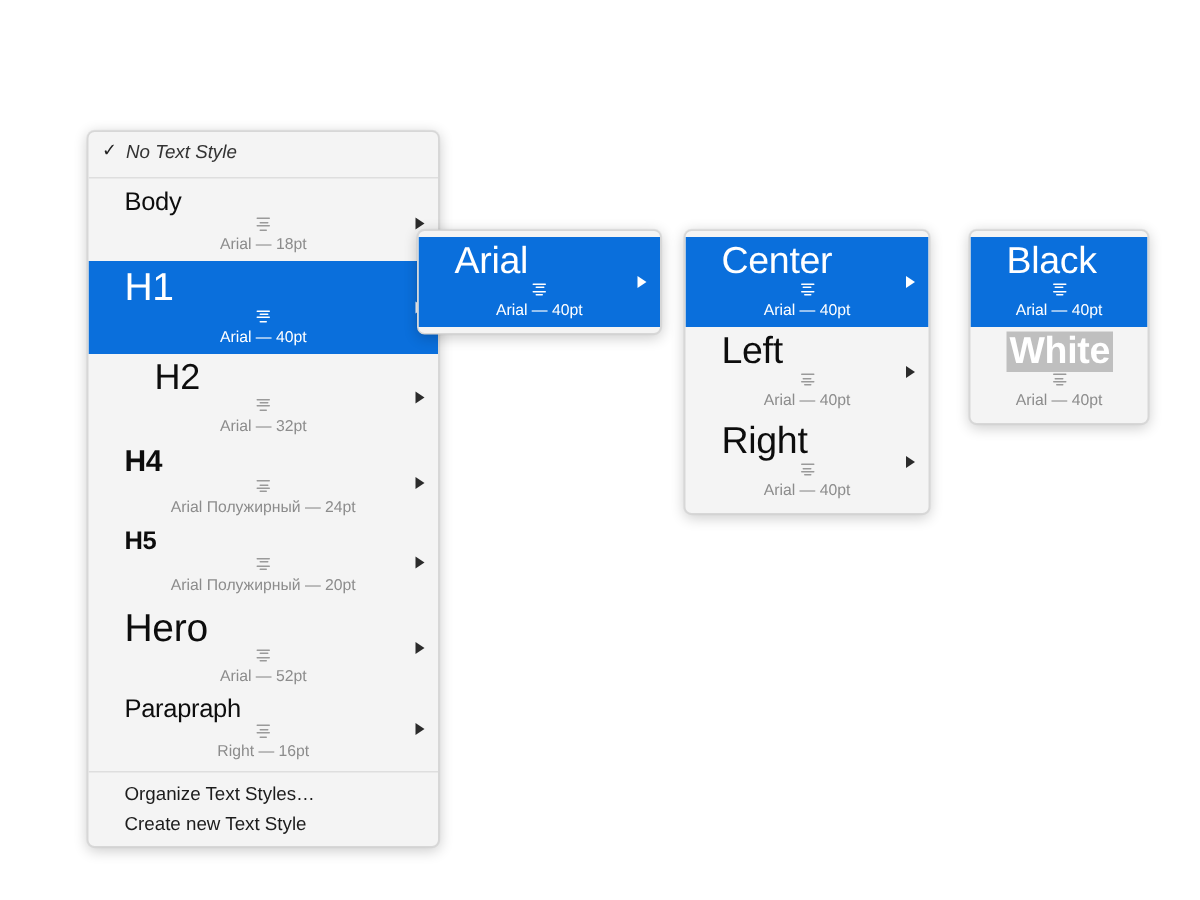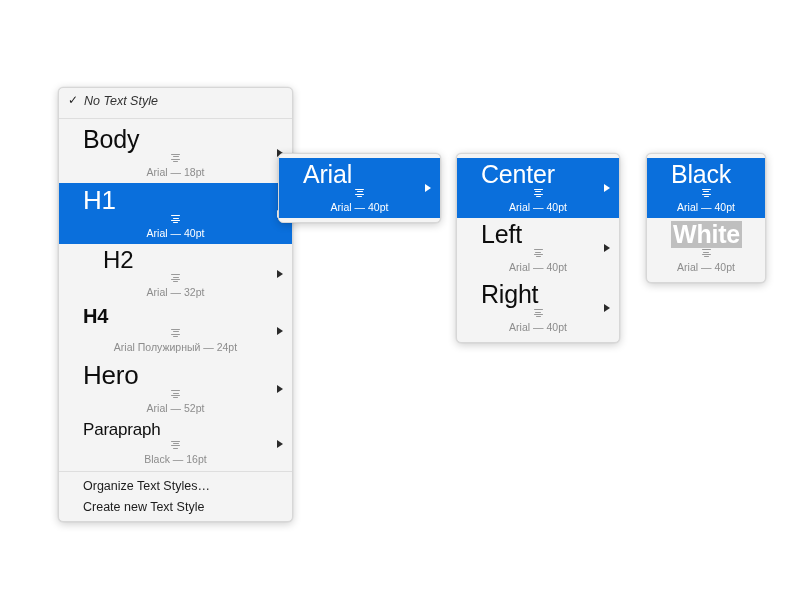--- a/index.html
+++ b/index.html
@@ -127,21 +127,21 @@
   .plain-item {
     padding: 1px 12px 1px 24px;
     font-size: 12.5px;
     color: #1c1c1c;
     white-space: nowrap;
     line-height: 1.5;
     cursor: default;
   }
 
   
-  .t-body   { font-size: 25px; }
+  .t-body   { font-size: 17px; }
   .t-h1     { font-size: 26px; font-weight: 400; }
   .t-h2     { font-size: 24px; font-weight: 400; margin-left: 20px; }
   .t-h3     { font-size: 23px; font-weight: 400; }
   .t-h4     { font-size: 20px; font-weight: bold; }
   .t-h5     { font-size: 17px; font-weight: bold; }
   .t-hero   { font-size: 26px; font-weight: 400; }
   .t-para   { font-size: 17px; font-weight: 400; }
 
   
   .t-sub-lg { font-size: 25px; font-weight: 400; }
@@ -219,20 +219,33 @@
           <i></i>
           <i></i>
           <i></i>
           <i></i>
         </span>
       <span>Arial Полужирный — 24pt</span>
     </div>
     <span class="submenu-arrow"></span>
   </div>
 
+  <div class="menu-item">
+    <div class="mi-title t-h5">H5</div>
+    <div class="mi-sub">
+      <span class="align-icon">
+          <i></i>
+          <i></i>
+          <i></i>
+          <i></i>
+        </span>
+      <span>Arial Полужирный — 20pt</span>
+    </div>
+    <span class="submenu-arrow"></span>
+  </div>
 
   <div class="menu-item">
     <div class="mi-title t-hero">Hero</div>
     <div class="mi-sub">
       <span class="align-icon">
           <i></i>
           <i></i>
           <i></i>
           <i></i>
         </span>
@@ -243,21 +256,21 @@
 
   <div class="menu-item tight">
     <div class="mi-title t-para">Parapraph</div>
     <div class="mi-sub">
       <span class="align-icon">
           <i></i>
           <i></i>
           <i></i>
           <i></i>
         </span>
-      <span>Black — 16pt</span>
+      <span>Right — 16pt</span>
     </div>
     <span class="submenu-arrow"></span>
   </div>
 
   <div class="divider"></div>
 
   <div class="plain-item">Organize Text Styles…</div>
   <div class="plain-item">Create new Text Style</div>
 </div>
 

